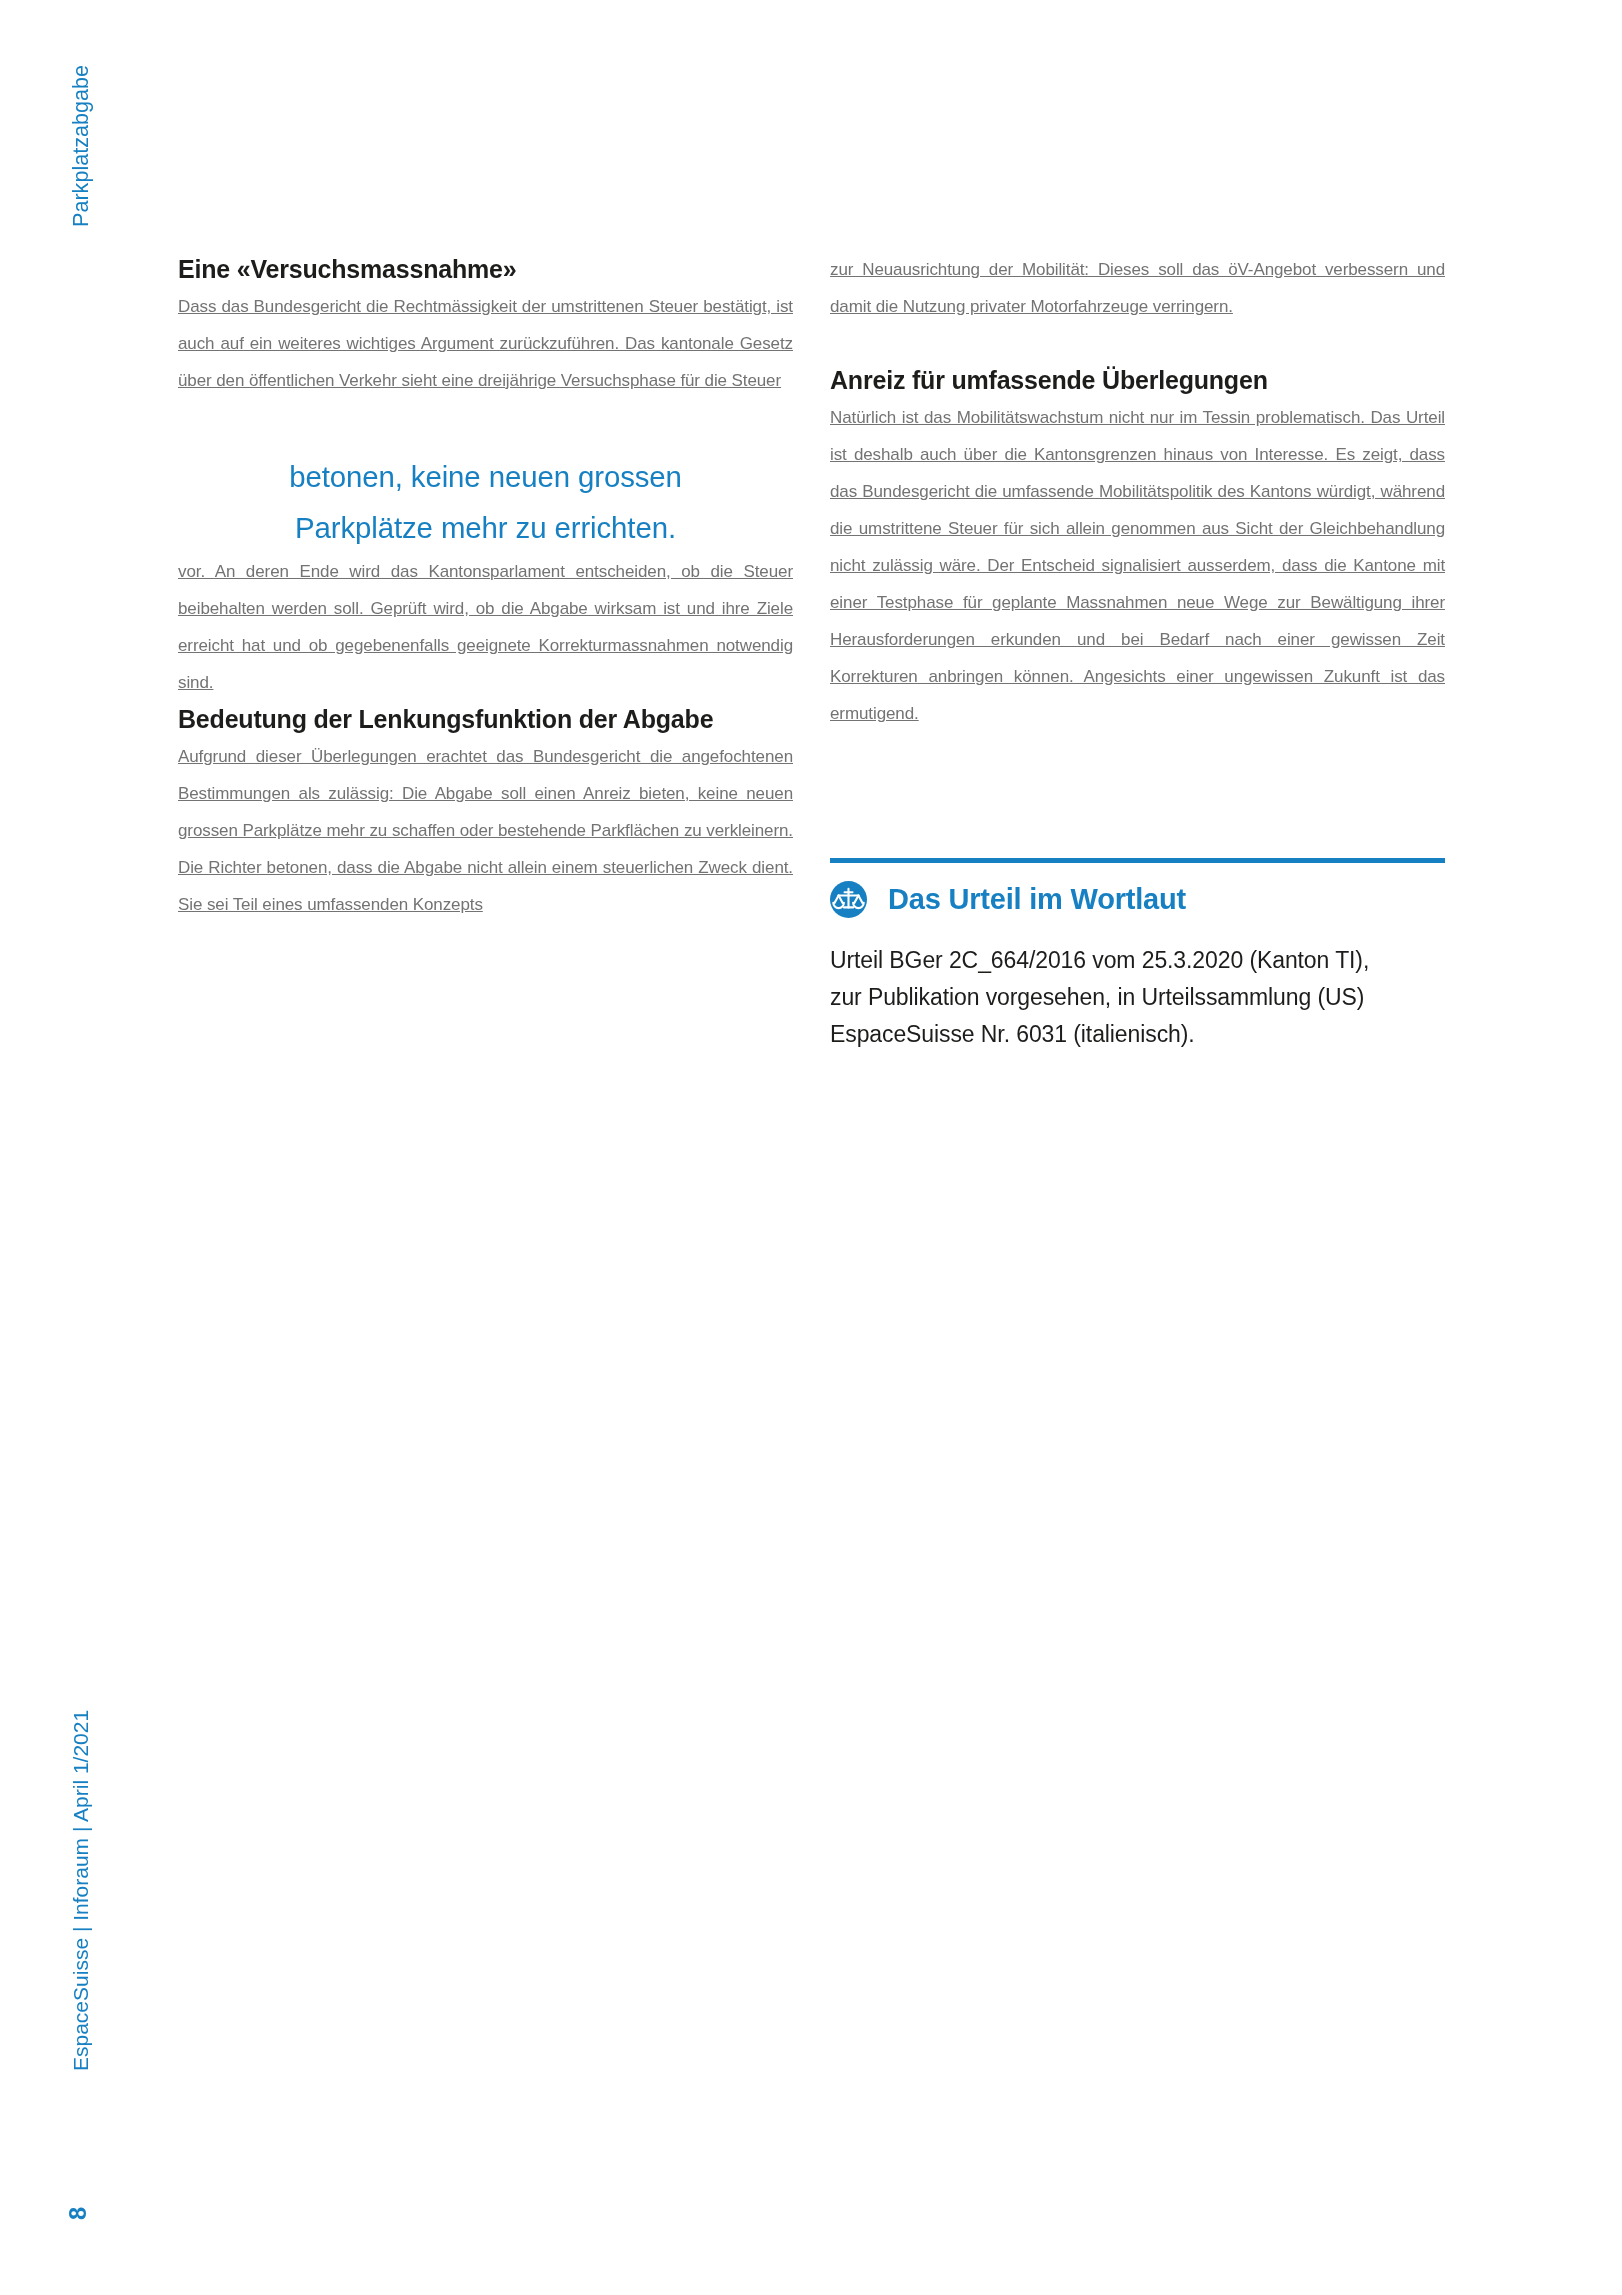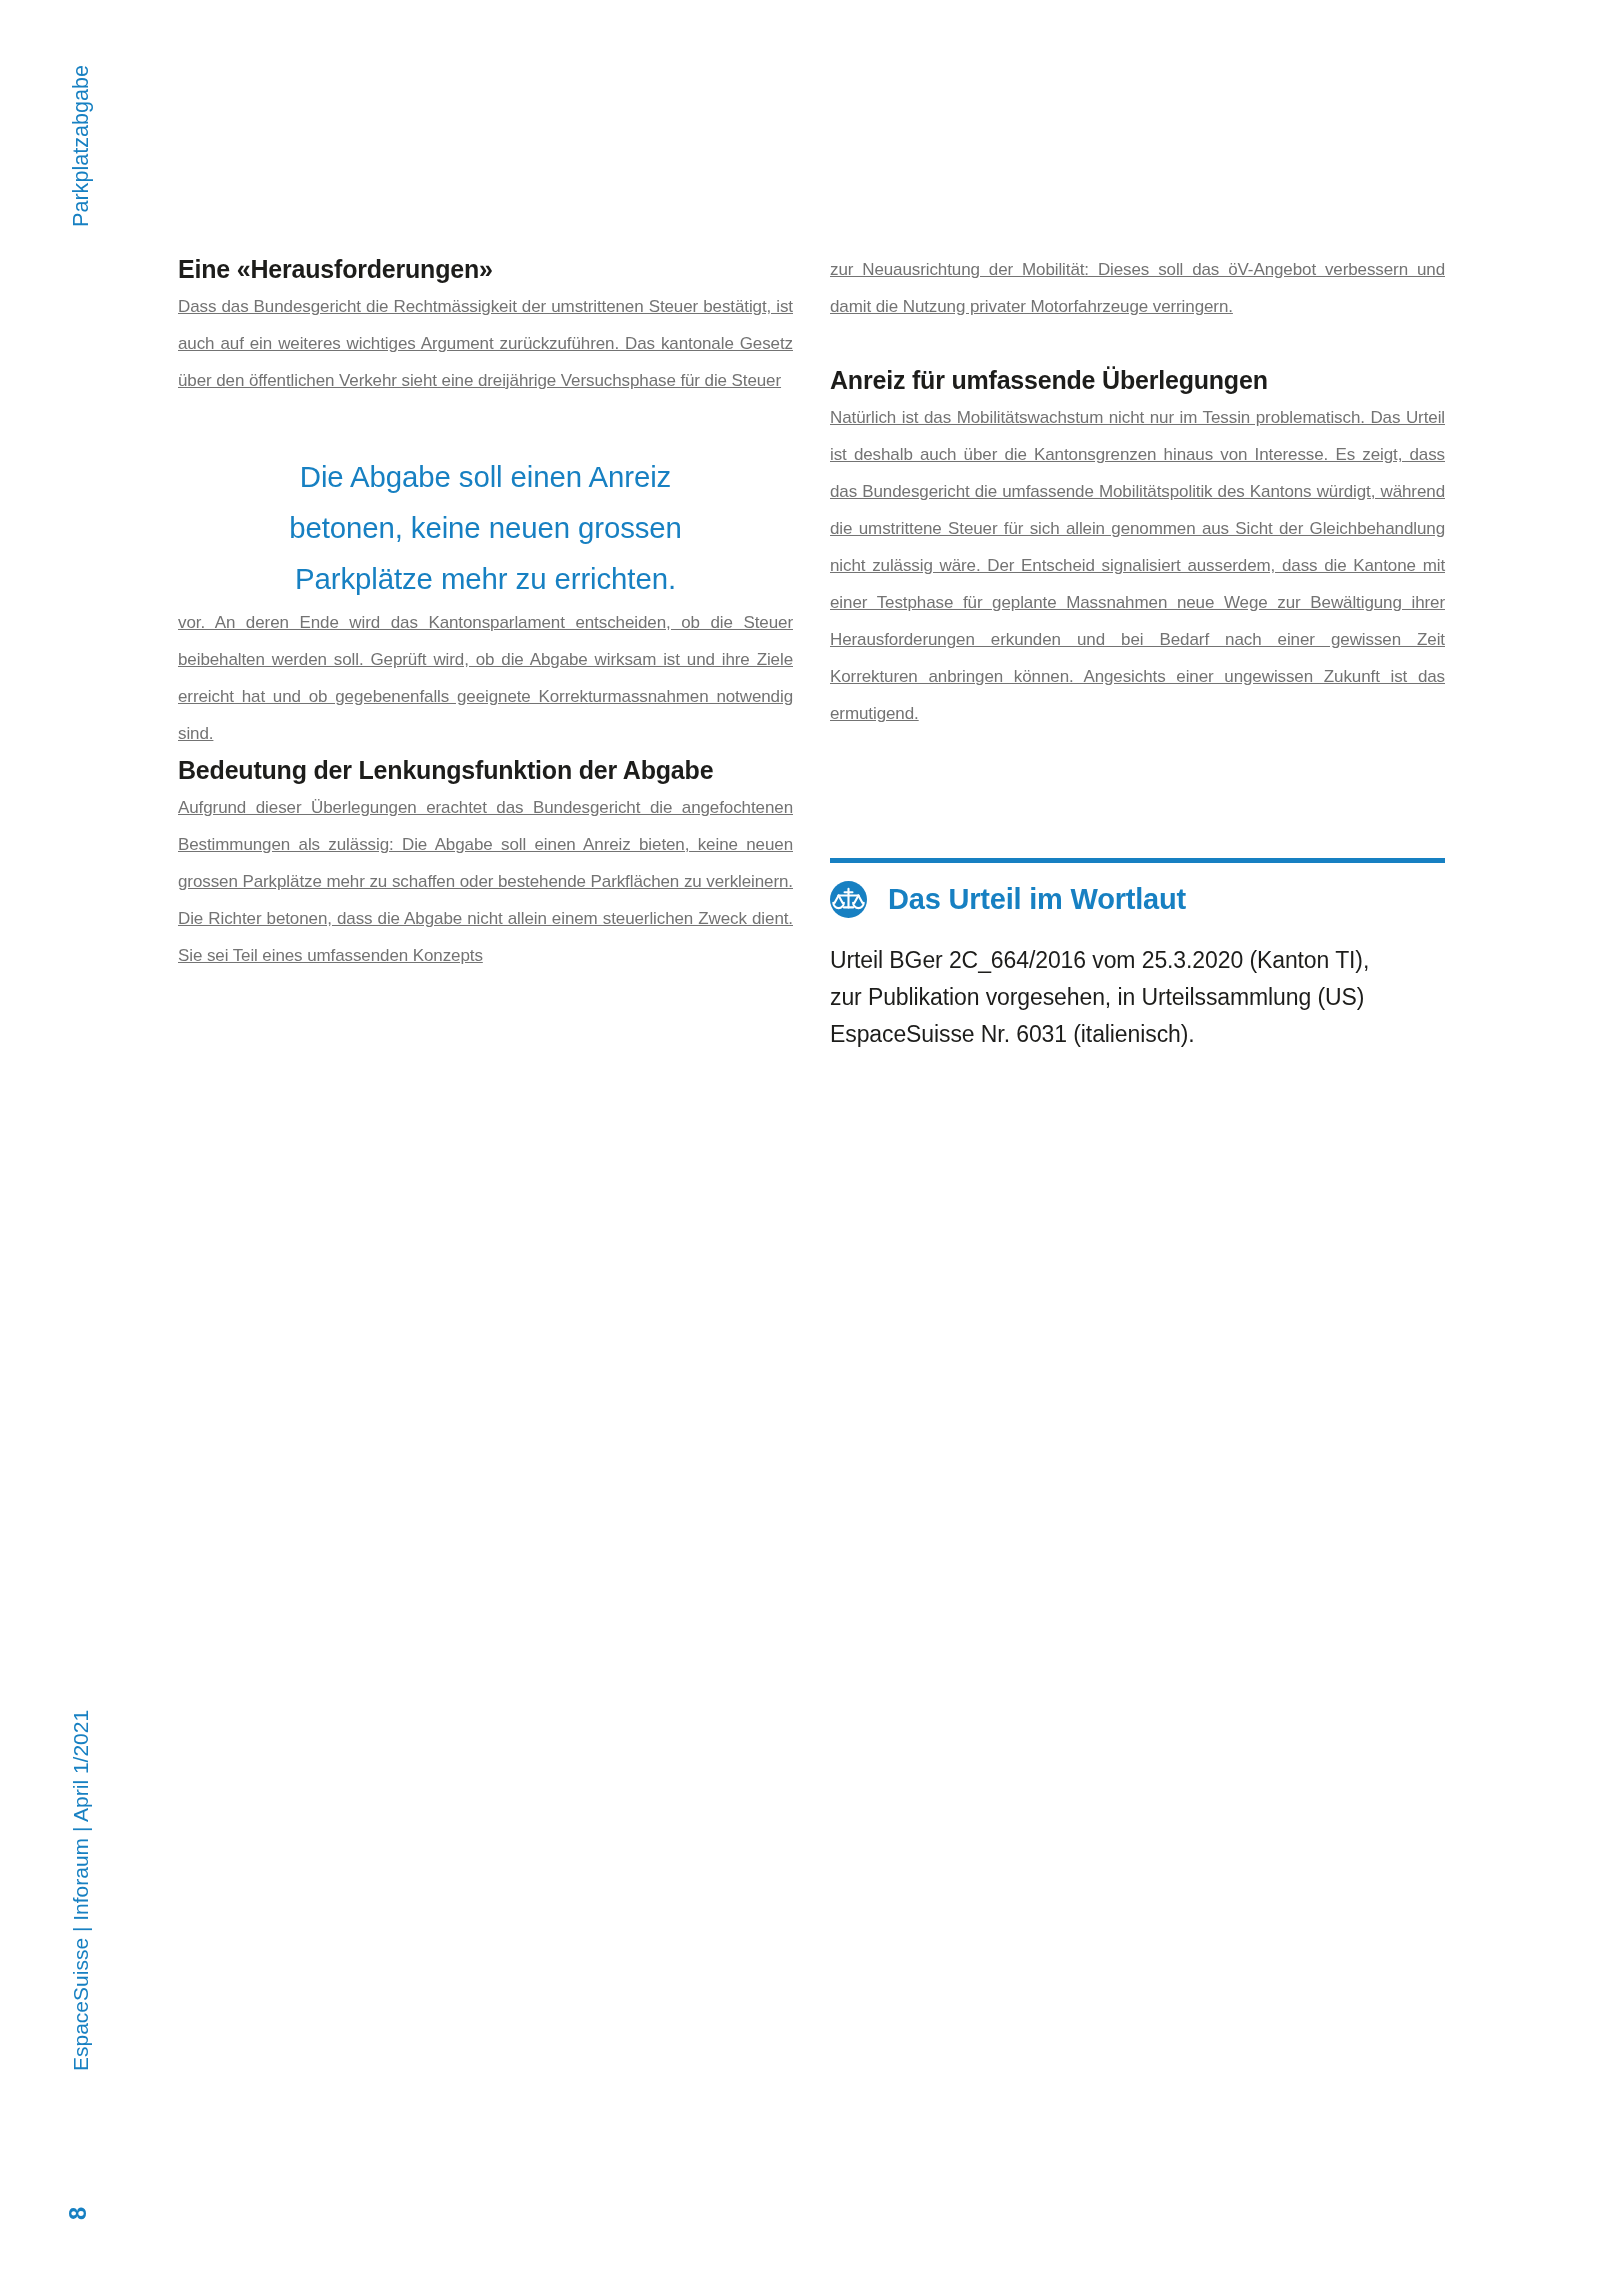--- a/index.html
+++ b/index.html
@@ -92,25 +92,24 @@
   }
 </style>
 </head>
 <body>
 
 <div class="page">
 
   <div class="vert" style="left:67px; top:227px;">Parkplatzabgabe</div>
 
   <div class="col c1">
-    <h3 class="sec">Eine «Herausforderungen»</h3>
+    <h3 class="sec">Eine «Versuchsmassnahme»</h3>
     <p class="body">Dass das Bundesgericht die Rechtmässigkeit der umstrittenen Steuer bestätigt, ist auch auf ein weiteres wichtiges Argument zurückzuführen. Das kantonale Gesetz über den öffentlichen Verkehr sieht eine dreijährige Versuchsphase für die Steuer</p>
 
     <div class="pullquote">
-      <div>Die Abgabe soll einen Anreiz</div>
       <div>betonen, keine neuen grossen</div>
       <div>Parkplätze mehr zu errichten.</div>
     </div>
 
     <p class="body after-quote">vor. An deren Ende wird das Kantonsparlament entscheiden, ob die Steuer beibehalten werden soll. Geprüft wird, ob die Abgabe wirksam ist und ihre Ziele erreicht hat und ob gegebenenfalls geeignete Korrekturmassnahmen notwendig sind.</p>
 
     <h3 class="sec mt-sec">Bedeutung der Lenkungsfunktion der Abgabe</h3>
     <p class="body">Aufgrund dieser Überlegungen erachtet das Bundesgericht die angefochtenen Bestimmungen als zulässig: Die Abgabe soll einen Anreiz bieten, keine neuen grossen Parkplätze mehr zu schaffen oder bestehende Parkflächen zu verkleinern. Die Richter betonen, dass die Abgabe nicht allein einem steuerlichen Zweck dient. Sie sei Teil eines umfassenden Konzepts</p>
   </div>
 

